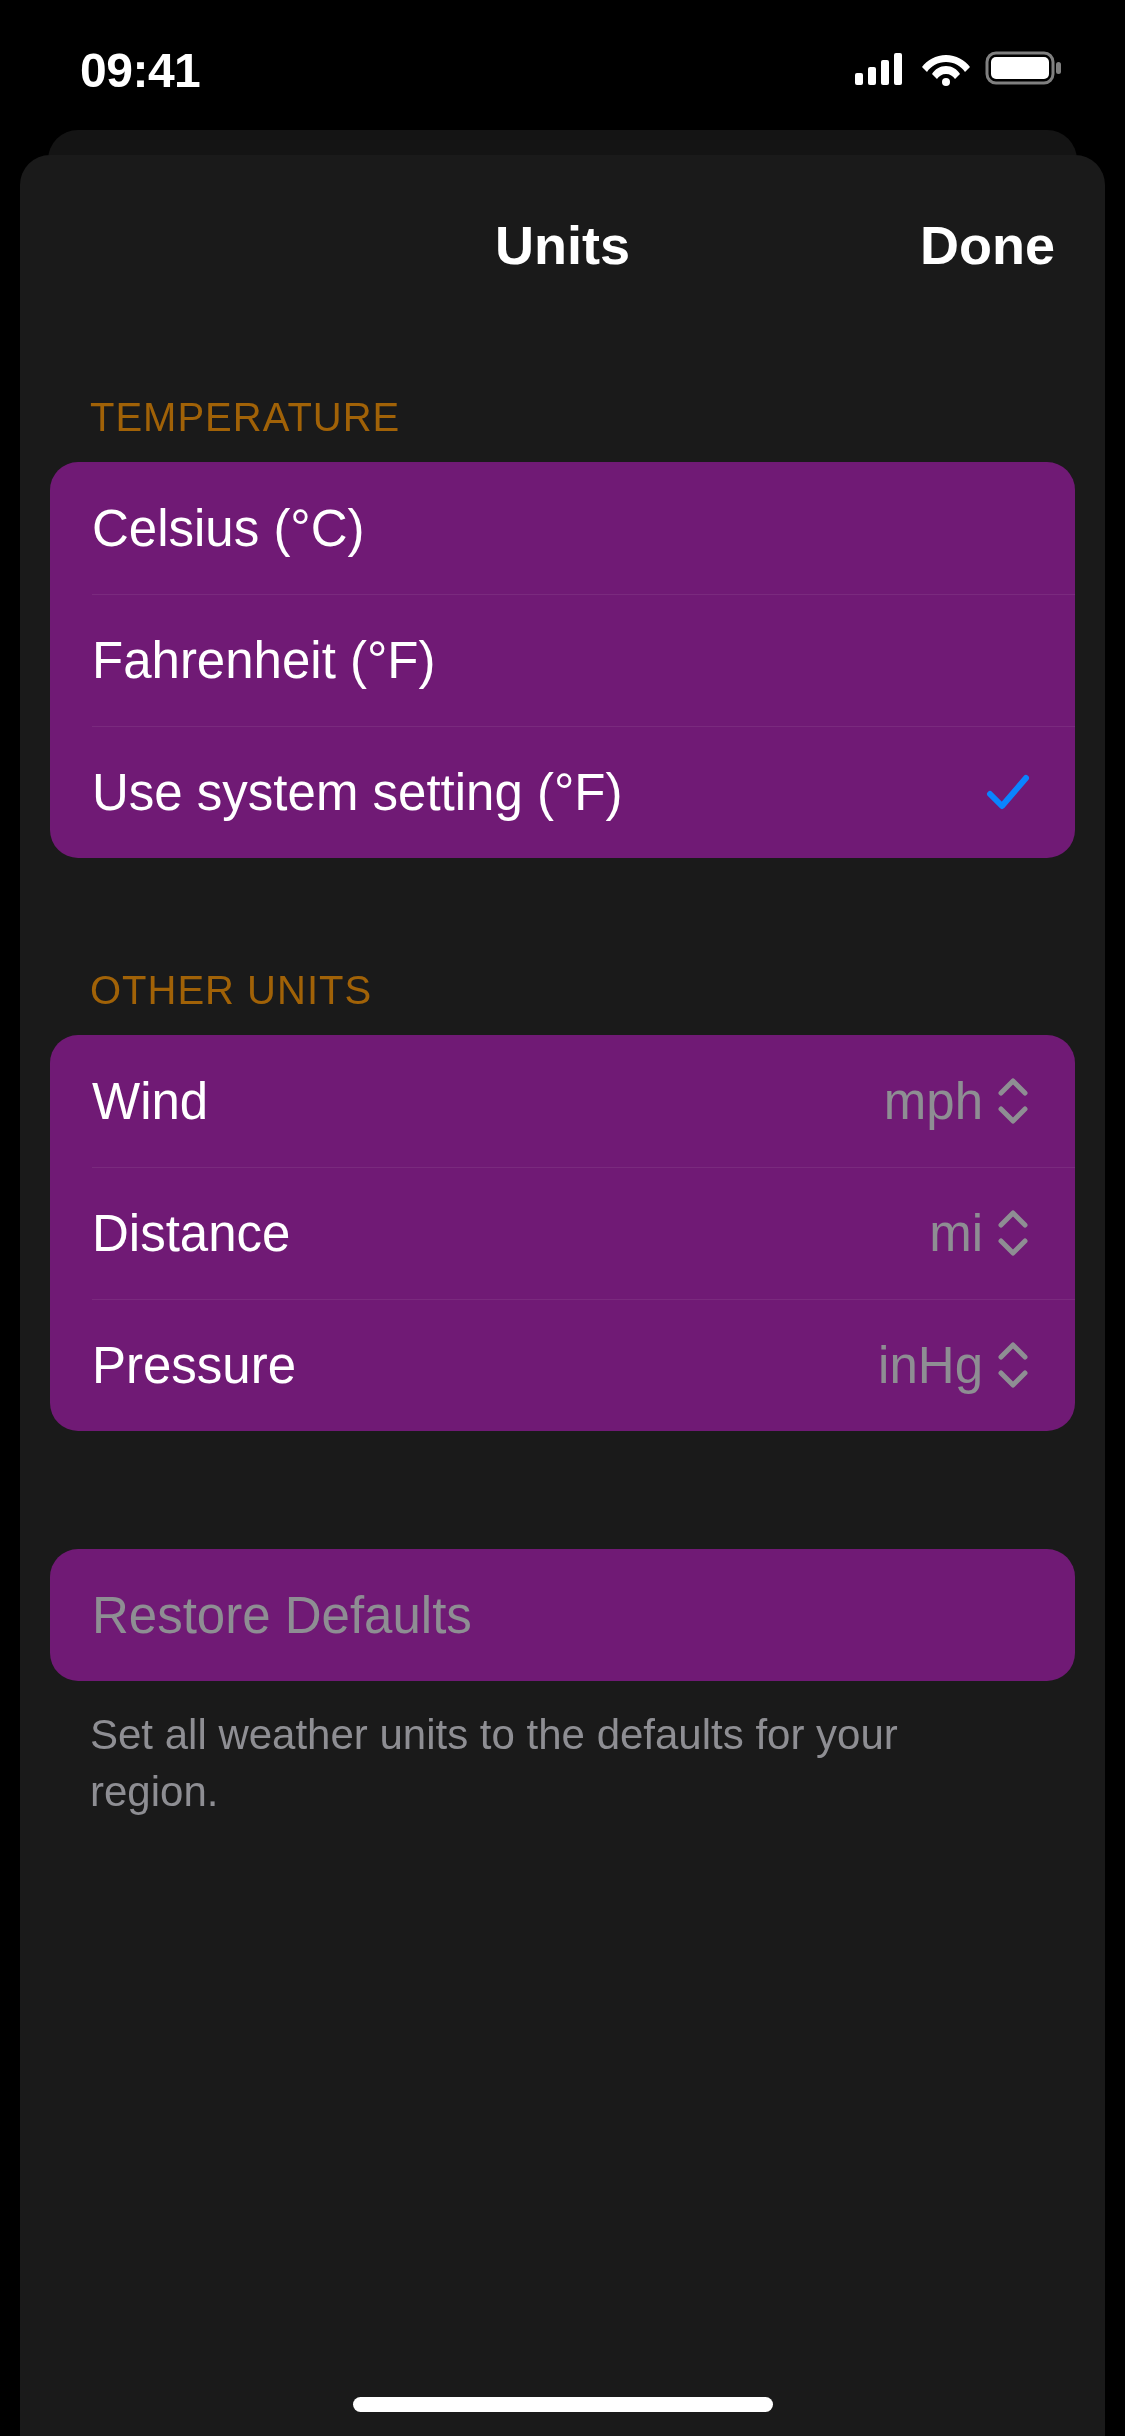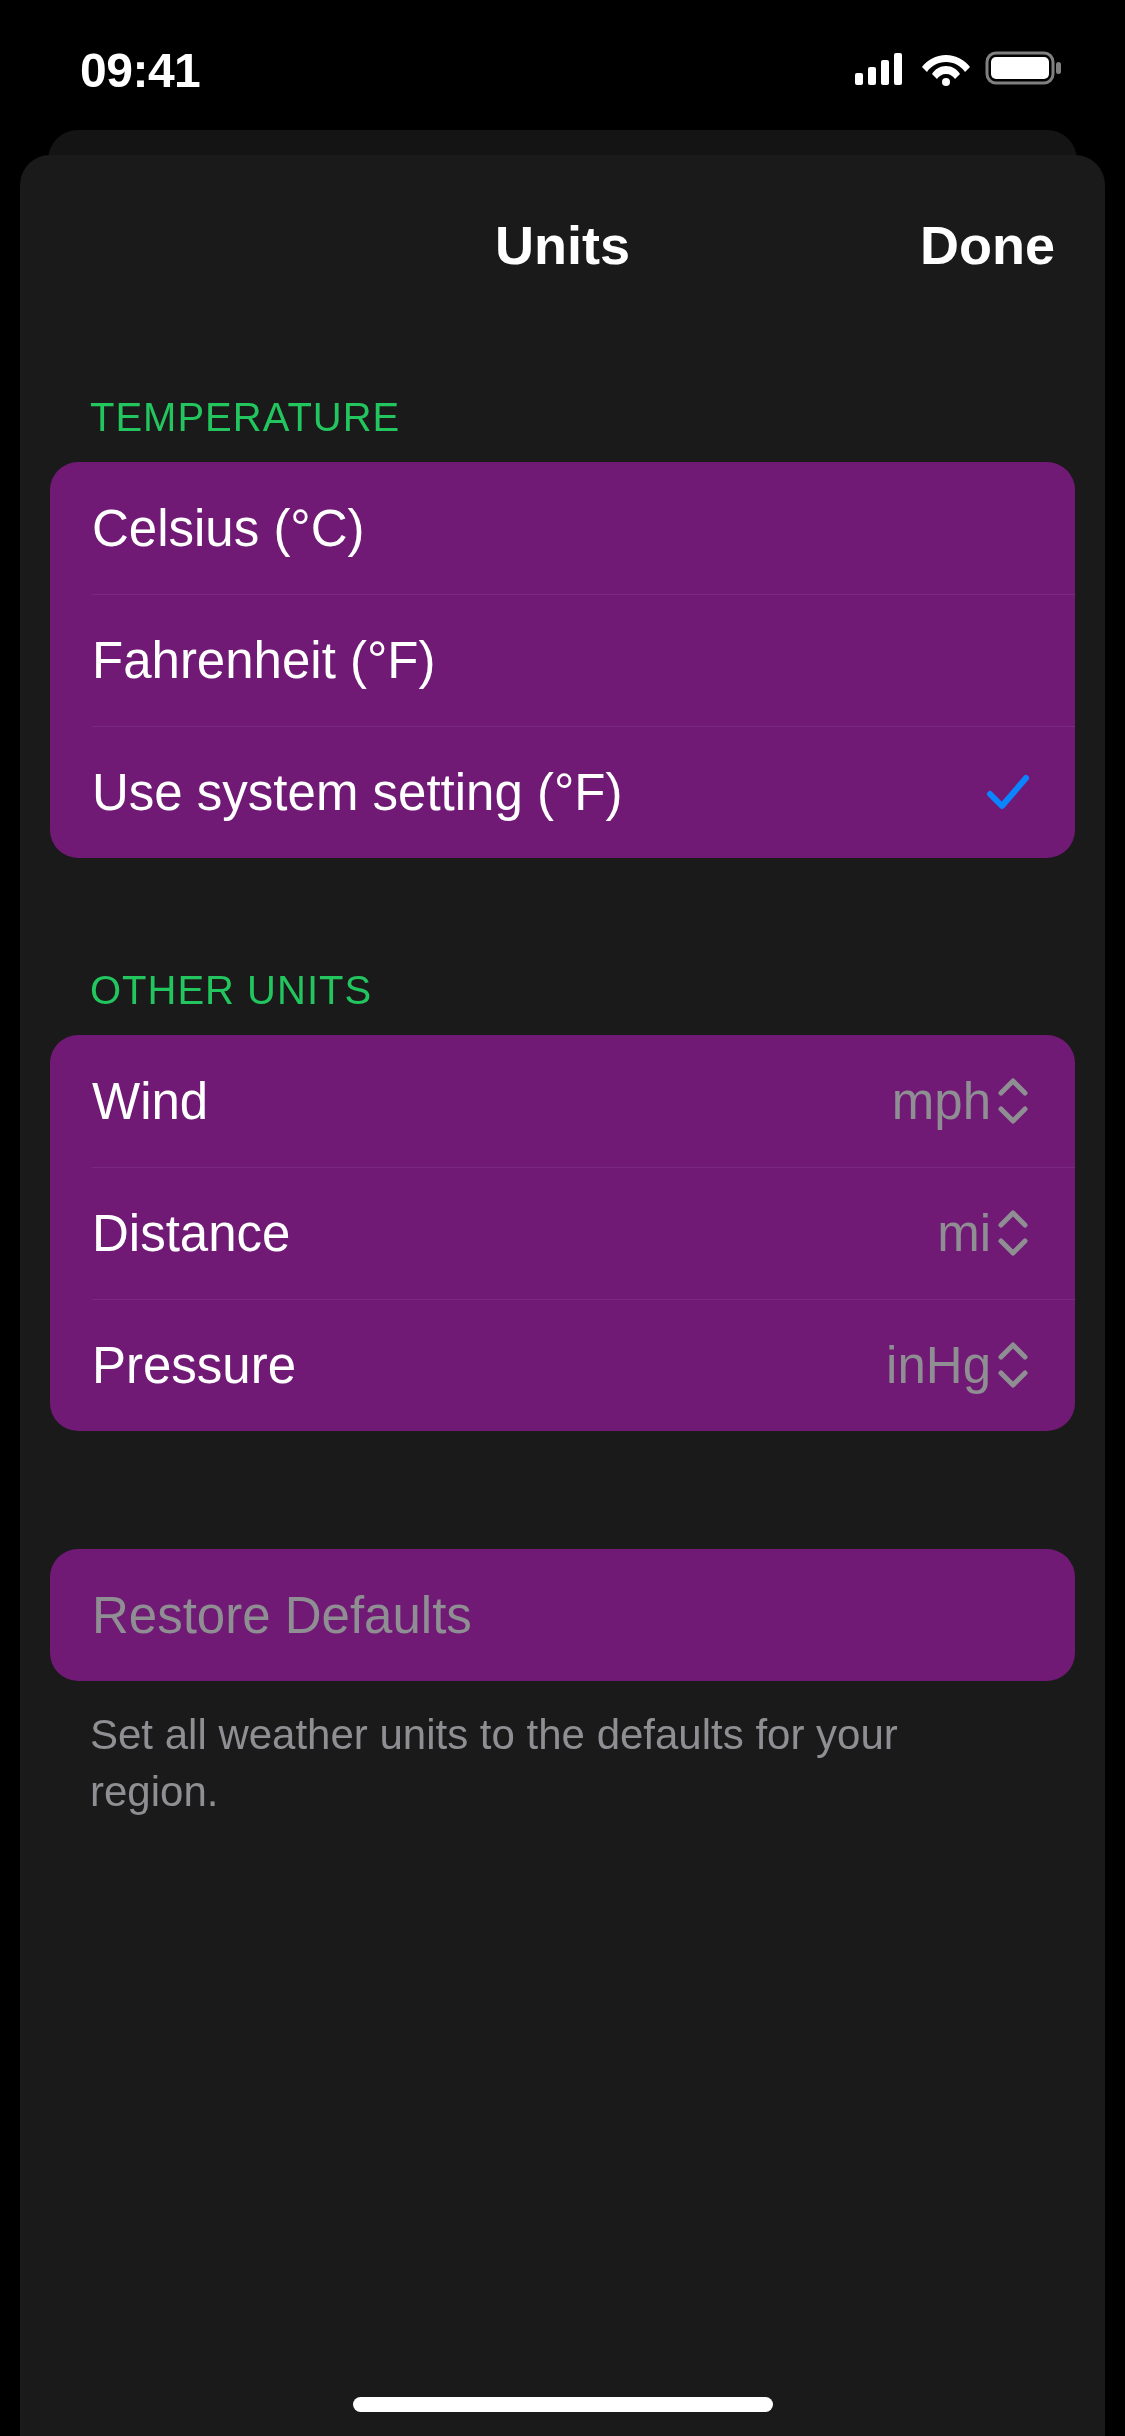--- a/index.html
+++ b/index.html
@@ -76,21 +76,21 @@
       background: none;
       border: none;
       cursor: pointer;
     }
     .content {
       padding: 0 30px;
     }
     .section-header {
       font-size: 40px;
       font-weight: 400;
-      color: #22c55e;
+      color: #a16207;
       letter-spacing: 1px;
       padding: 0 40px 22px 40px;
       text-transform: uppercase;
     }
     .section-header.first {
       margin-top: 100px;
     }
     .section-header.second {
       margin-top: 110px;
     }
@@ -114,21 +114,21 @@
       position: absolute;
       top: 0;
       left: 42px;
       right: 0;
       height: 1px;
       background: rgba(255,255,255,0.07);
     }
     .row-right {
       display: flex;
       align-items: center;
-      gap: 2px;
+      gap: 10px;
     }
     .value-text {
       color: #8e8e93;
       font-size: 51px;
     }
     .row.restore .row-label {
       color: #8e8e93;
     }
     .footer-text {
       font-size: 42px;

